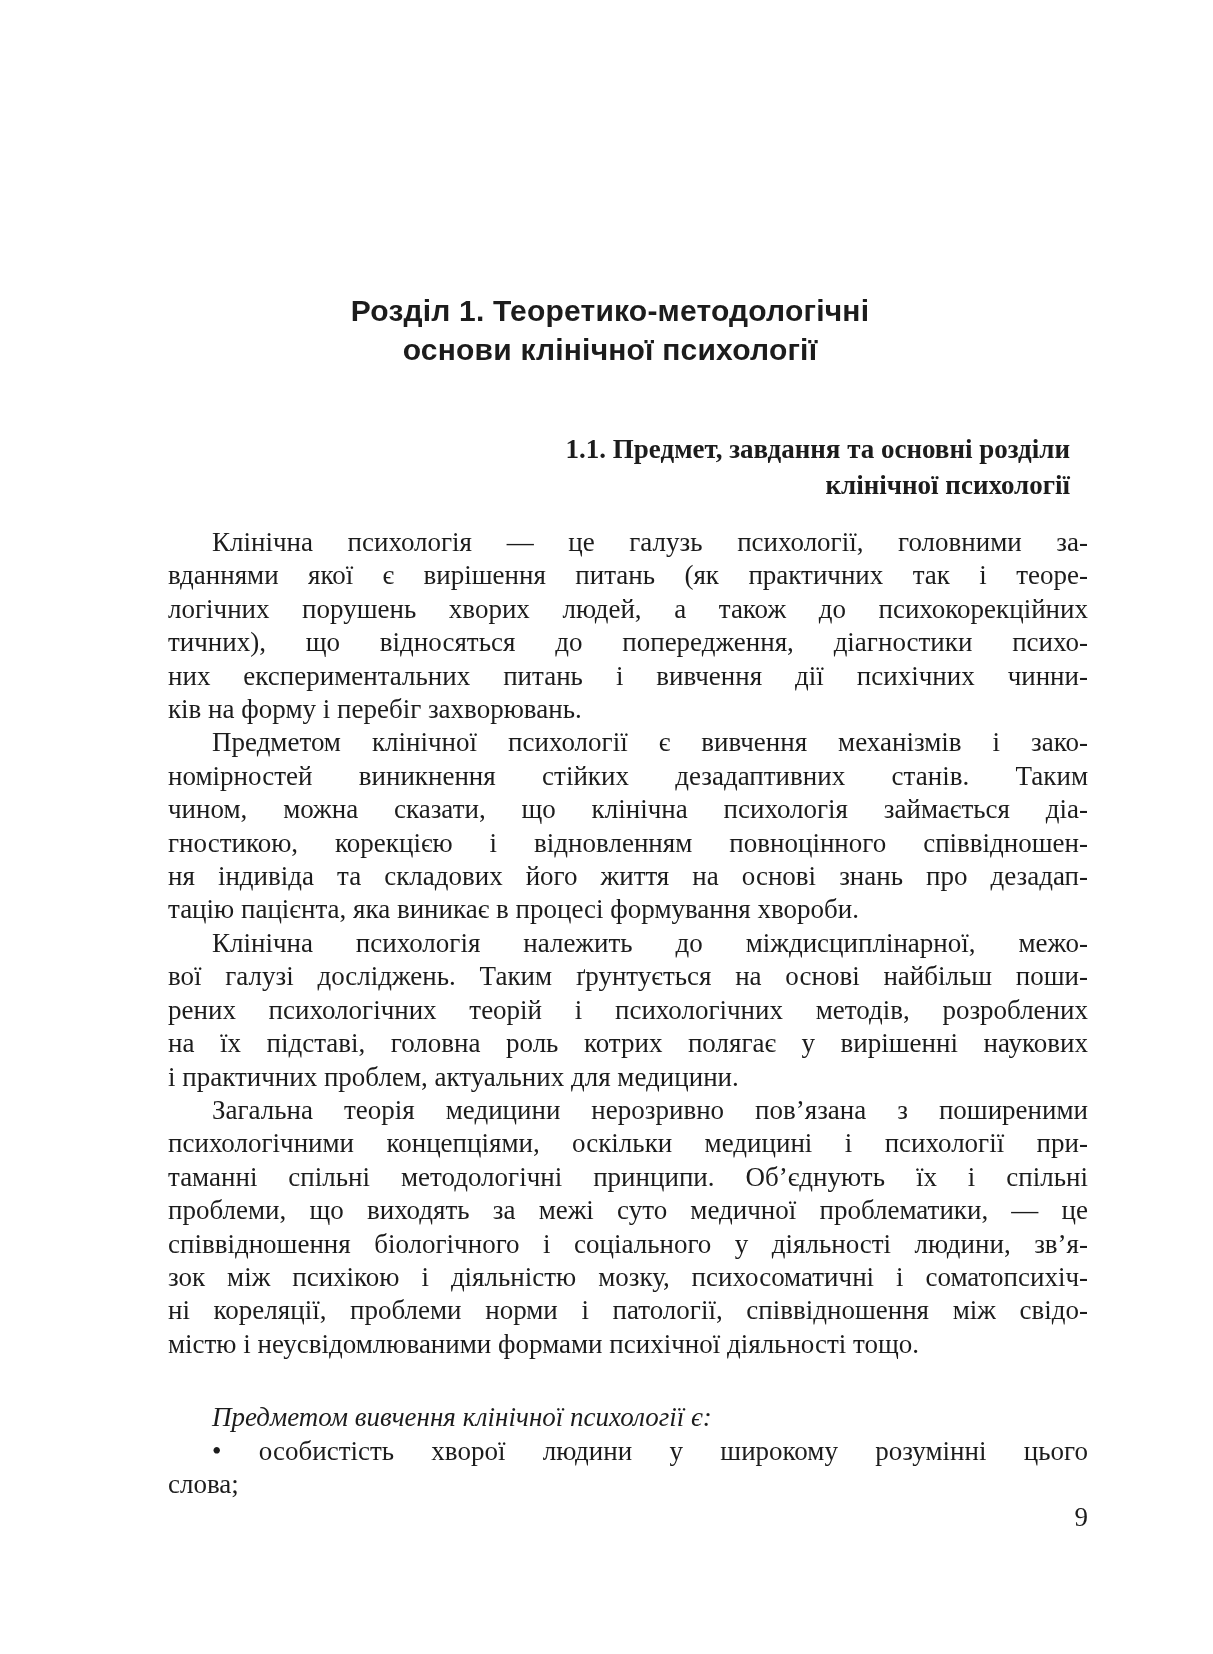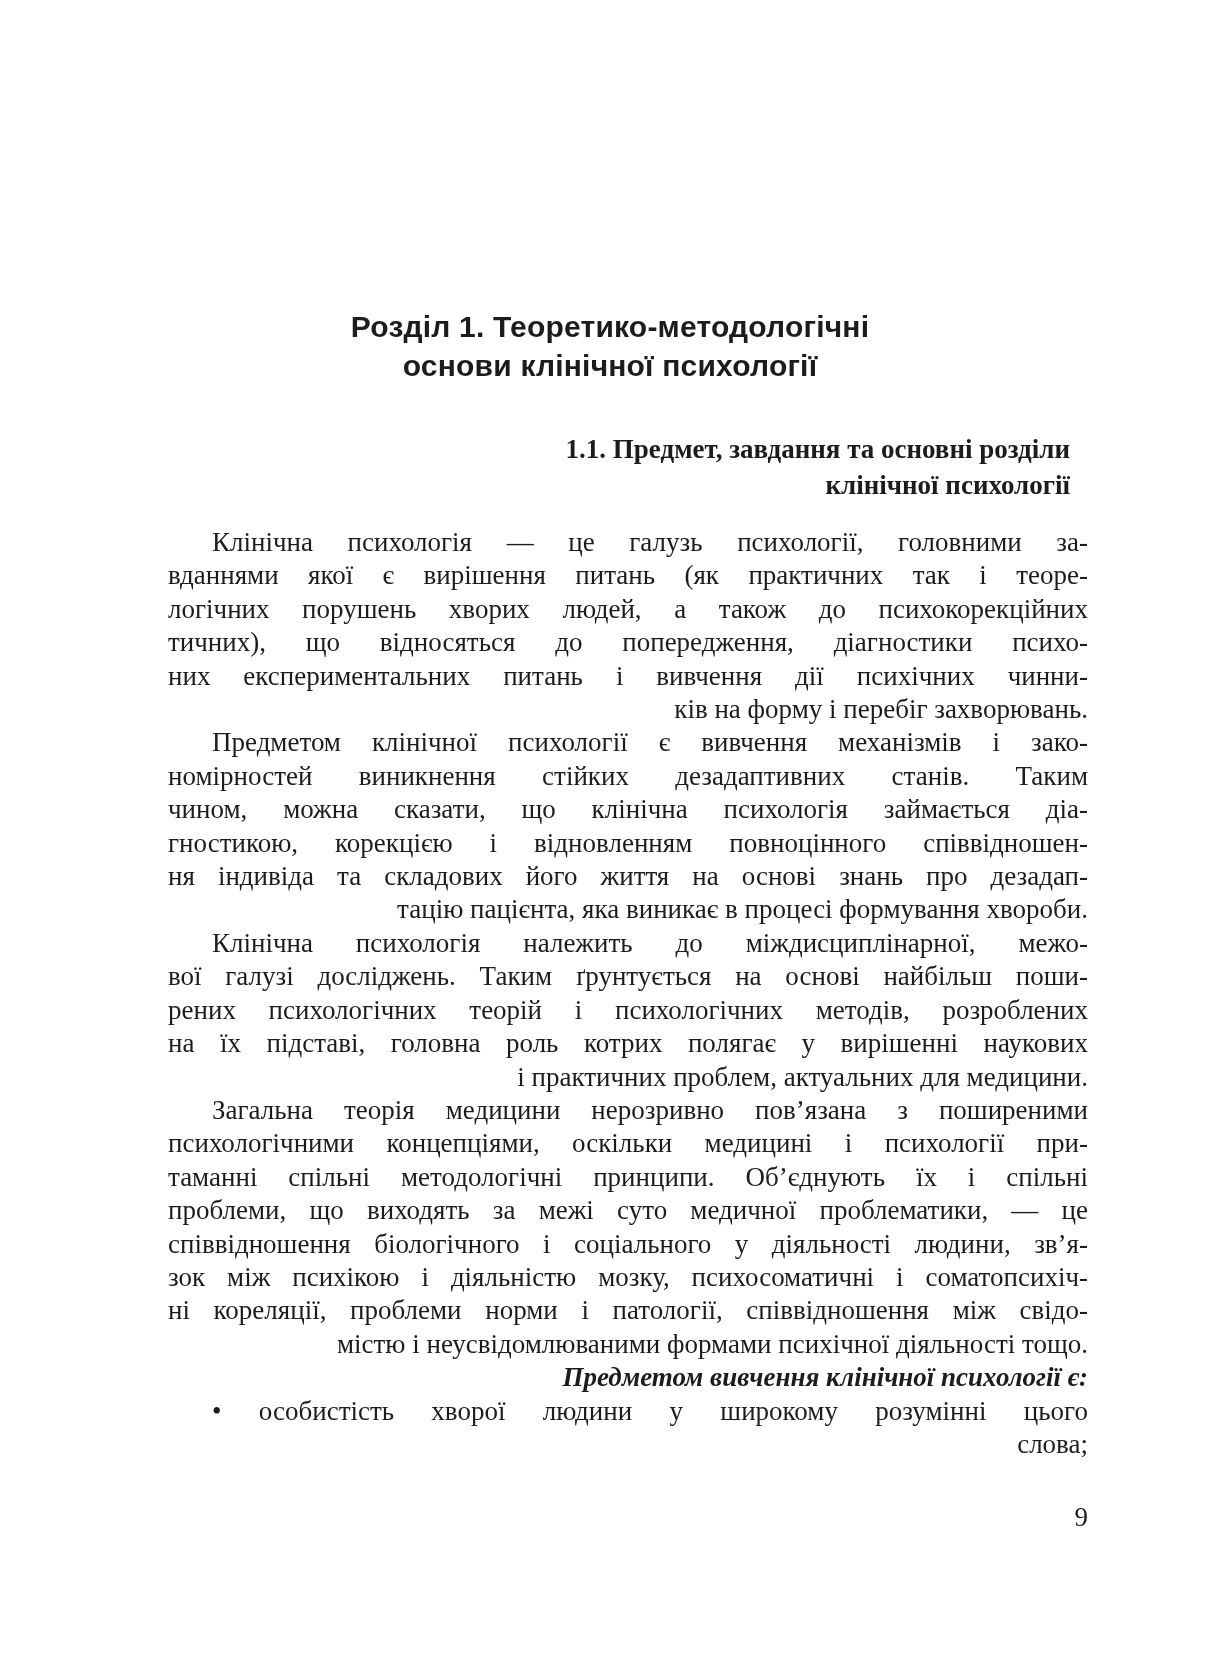--- a/index.html
+++ b/index.html
@@ -20,21 +20,20 @@
     position: absolute;
     top: 291px;
     left: 150px;
     width: 920px;
     font-family: "Liberation Sans", sans-serif;
     font-weight: bold;
     font-size: 30px;
     line-height: 39px;
     text-align: center;
     letter-spacing: 0.2px;
-    margin-top: 16px;
   }
   .section-heading {
     position: absolute;
     top: 431px;
     left: 150px;
     width: 920px;
     font-family: "Liberation Serif", serif;
     font-weight: bold;
     font-size: 27px;
     line-height: 36px;
@@ -42,29 +41,30 @@
   }
   .body-text {
     position: absolute;
     top: 526px;
     left: 168px;
     width: 920px;
     font-family: "Liberation Serif", serif;
     font-size: 27px;
     line-height: 33.4px;
   }
-  .line { text-align: right; white-space: normal; }
+  .line { text-align: left; white-space: normal; }
   .line.just {
     text-align: justify;
     text-align-last: justify;
   }
   .line.indent { text-indent: 44px; }
   .line.lead {
-    font-weight: bold;
+    font-weight: normal;
     font-style: italic;
+    margin-top: 40px;
   }
   .page-number {
     position: absolute;
     top: 1501px;
     left: 168px;
     width: 920px;
     font-family: "Liberation Serif", serif;
     font-size: 27px;
     line-height: 33px;
     text-align: right;

